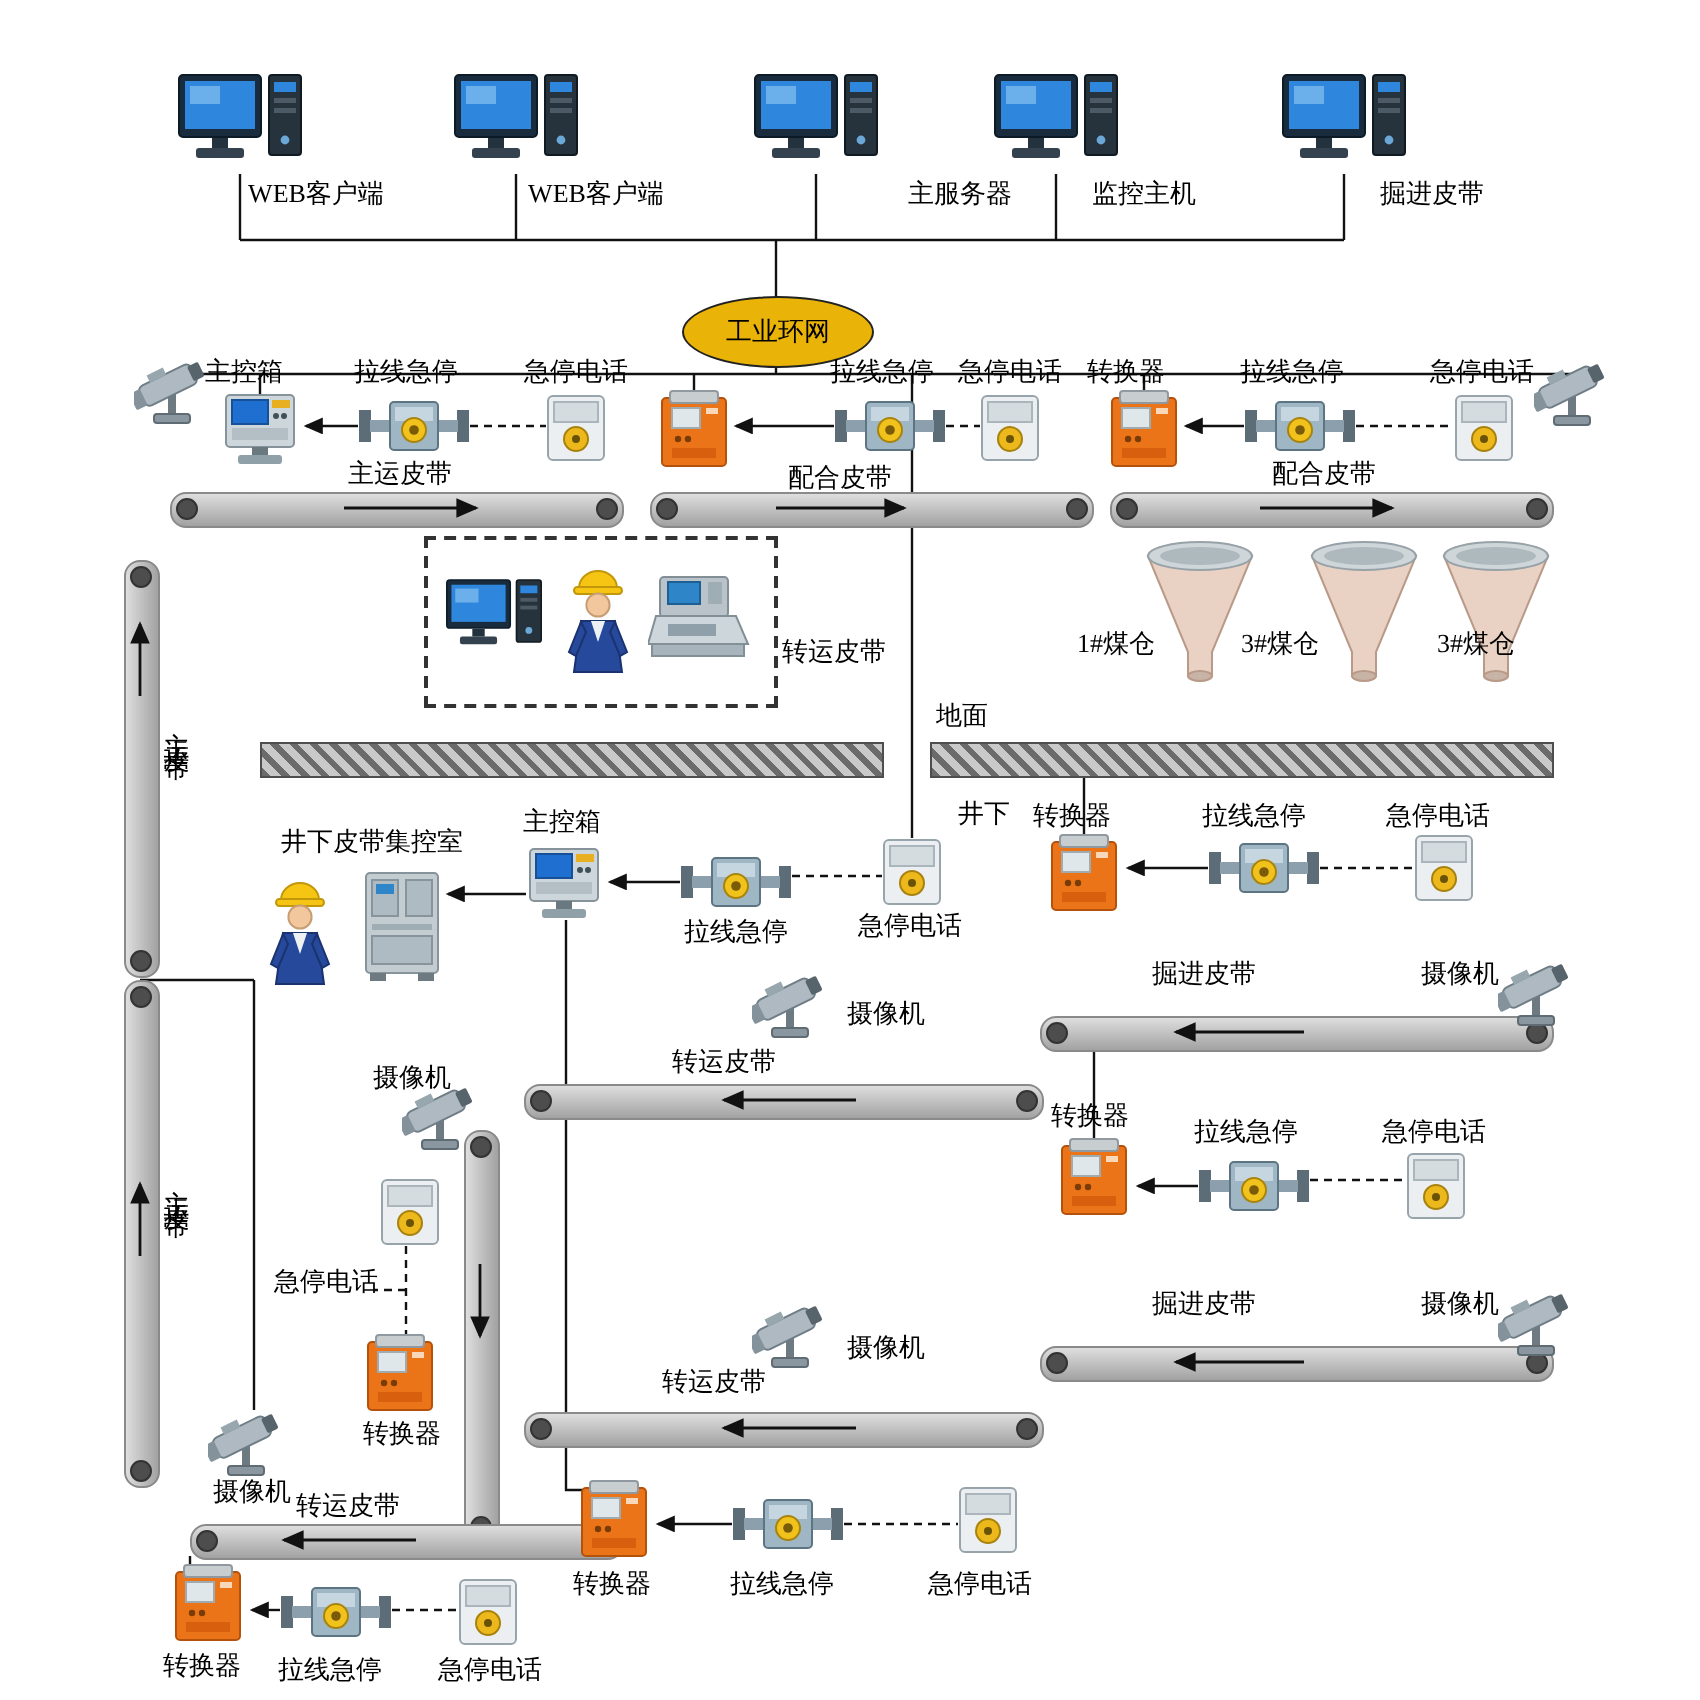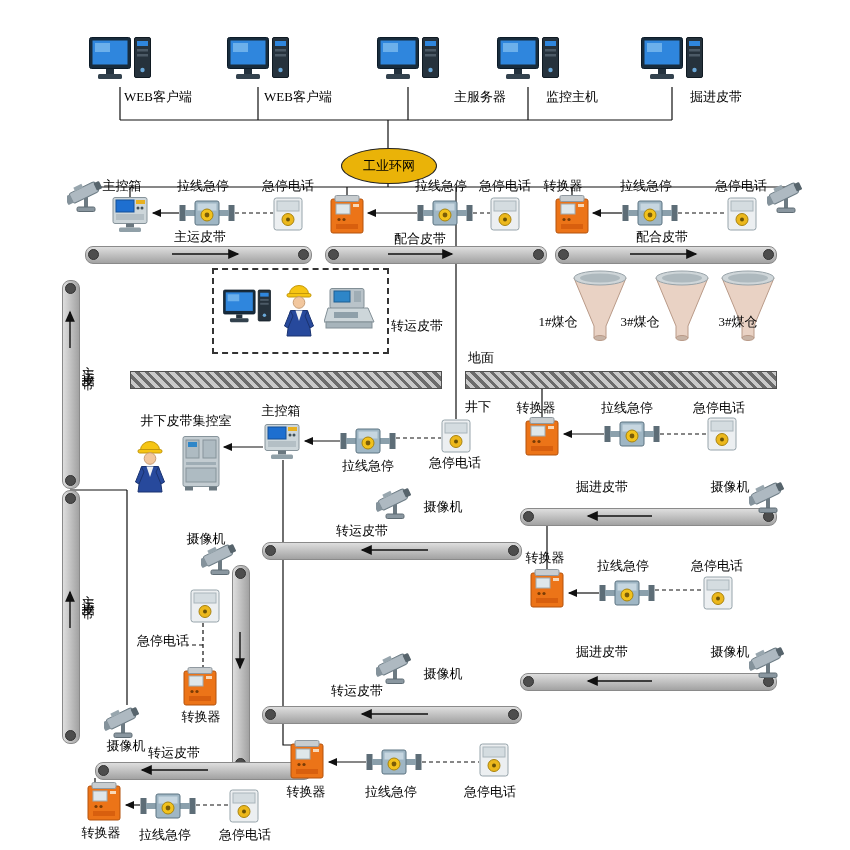--- a/index.html
+++ b/index.html
@@ -654,15 +654,15 @@
     <div class="belt belt-v" style="left: 62px; top: 490px; height: 252px;"></div>
     <div class="lbl vlbl" style="left: 88px; top: 592px;">主运皮带</div>
     <div class="belt belt-h" style="left: 520px; top: 673px; width: 255px;"></div>
     <div class="lbl" style="left: 602px; top: 652px;">掘进皮带</div>
     <div class="belt belt-h" style="left: 262px; top: 706px; width: 258px;"></div>
     <div class="lbl" style="left: 357px; top: 691px;">转运皮带</div>
     <div class="belt belt-h" style="left: 95px; top: 762px; width: 215px;"></div>
     <div class="lbl" style="left: 174px; top: 753px;">转运皮带</div>
     <div class="lbl" style="left: 417px; top: 326px;">转运皮带</div>
     <div class="lbl" style="left: 481px; top: 358px;">地面</div>
-    <div class="lbl" style="left: 478px; top: 407px;">井下</div>
+    <div class="lbl" style="left: 492px; top: 407px;">井下</div>
     <div class="lbl" style="left: 186px; top: 421px;">井下皮带集控室</div>
   </div>
 
 </body></html>

